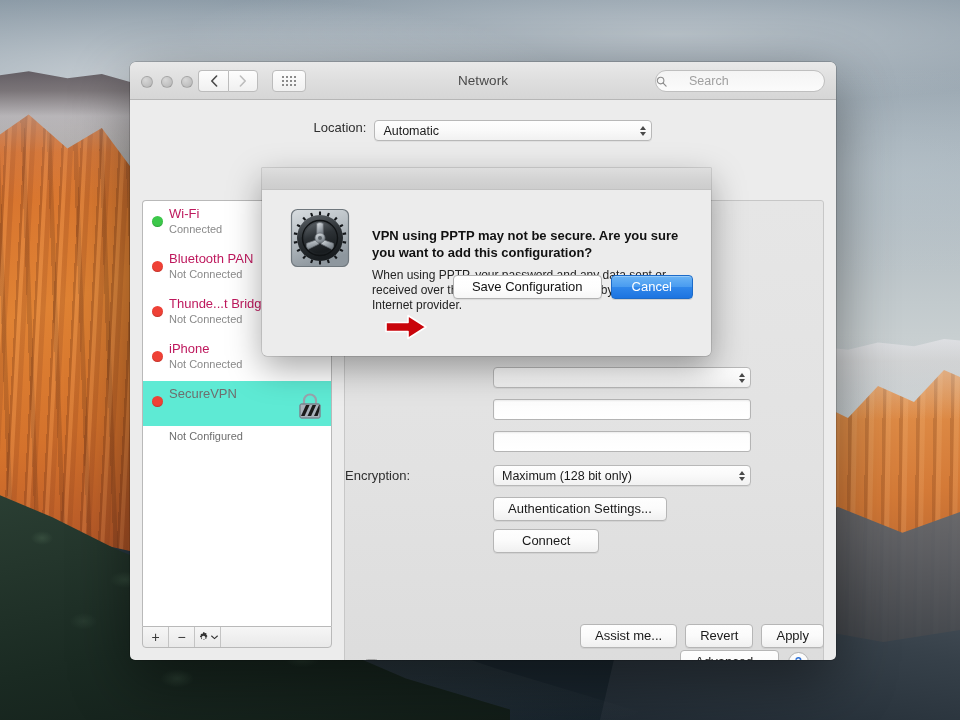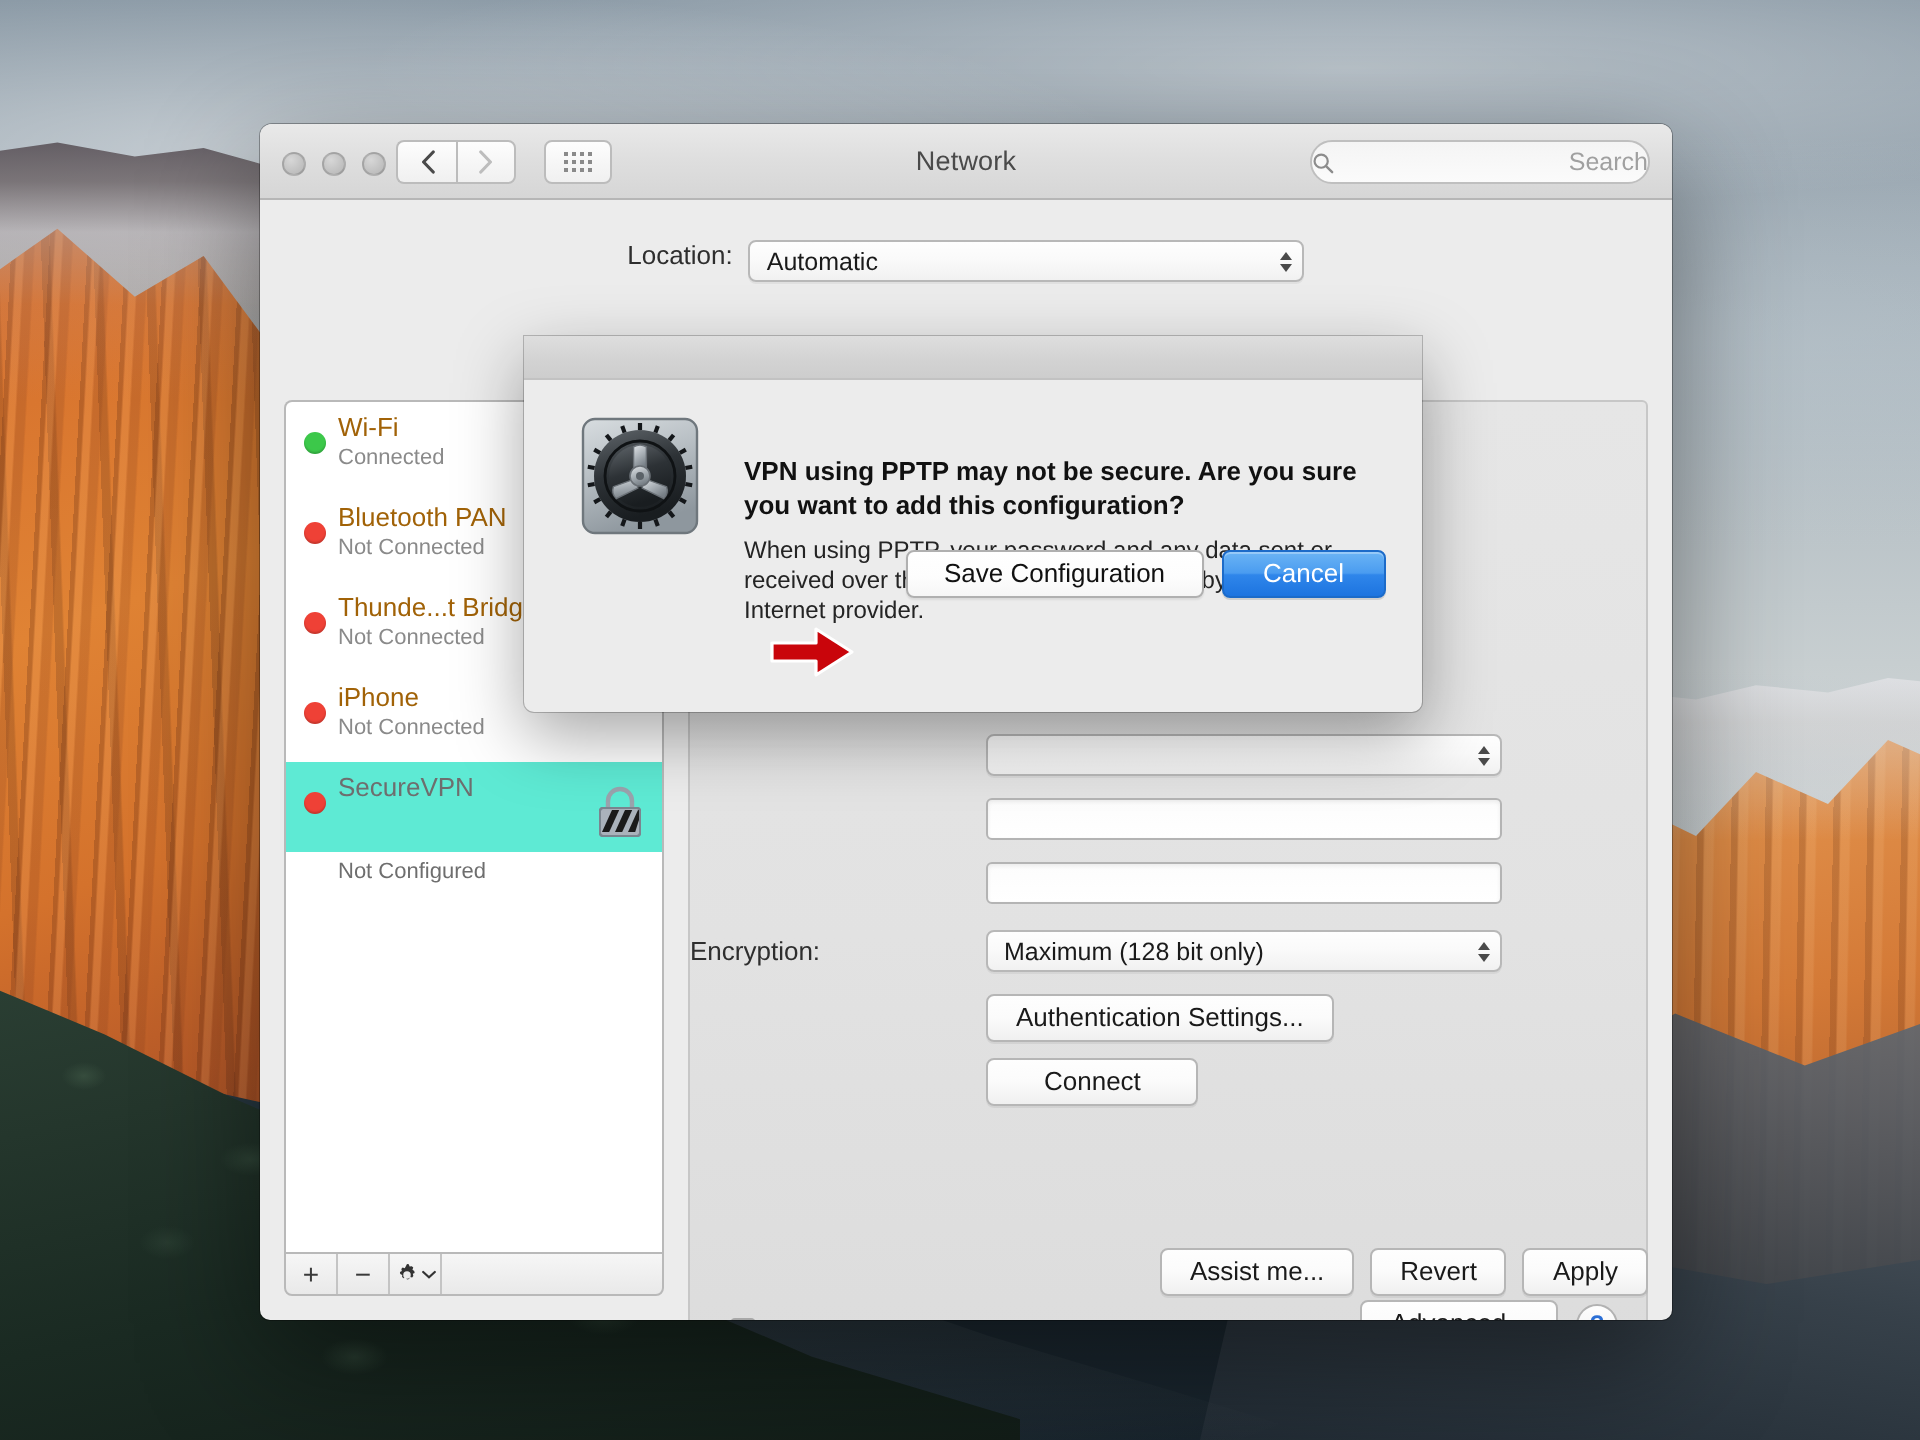--- a/index.html
+++ b/index.html
@@ -195,21 +195,21 @@
   #win-title {
     position: absolute; left: 0; right: 0; top: 11px;
     text-align: center; font-size: 13.5px; color: #4a4a4a;
     letter-spacing: .1px; pointer-events: none;
   }
   #search-field {
     position: absolute; right: 11px; top: 8px;
     width: 170px; height: 22px;
     background: linear-gradient(180deg, #f4f4f4, #fbfbfb);
     border: 1px solid #bfbfbf; border-radius: 11px;
-    display: flex; align-items: center; justify-content: space-between; gap: 22px;
+    display: flex; align-items: center; justify-content: flex-start; gap: 22px;
   }
   #search-field .ph { font-size: 12.5px; color: #a0a0a0; }
 
   
   #content { position: relative; height: 560px; padding: 0; }
 
   #location-row {
     position: absolute; left: 0; top: 20px; width: 706px;
     display: flex; align-items: flex-start; justify-content: center; gap: 8px;
   }
@@ -246,21 +246,21 @@
     position: relative;
     height: 45px; padding: 5px 8px 0 26px;
     border-bottom: none;
   }
   .svc.selected { background: #5eead4; }
   .svc .dot {
     position: absolute; left: 9px; top: 15px;
     width: 11px; height: 11px; border-radius: 50%;
     box-shadow: inset 0 -1px 1px rgba(0,0,0,.18);
   }
-  .svc .name { font-size: 13px; color: #a16207; line-height: 15px; }
+  .svc .name { font-size: 13px; color: #be185d; line-height: 15px; }
   .svc .state { font-size: 11px; color: #8a8a8a; line-height: 15px; margin-top: 1px; }
   .svc.selected .name { color: #6e6e6e; }
   .svc.selected .state { color: #6e6e6e; margin-top: 28px; }
   .svc .vpn-lock { position: absolute; right: 8px; top: 10px; }
 
   #sidebar-toolbar {
     position: absolute; left: 12px; top: 526px;
     width: 190px; height: 22px;
     background: linear-gradient(180deg, #f6f6f6, #e9e9e9);
     border: 1px solid #b9b9b9;

